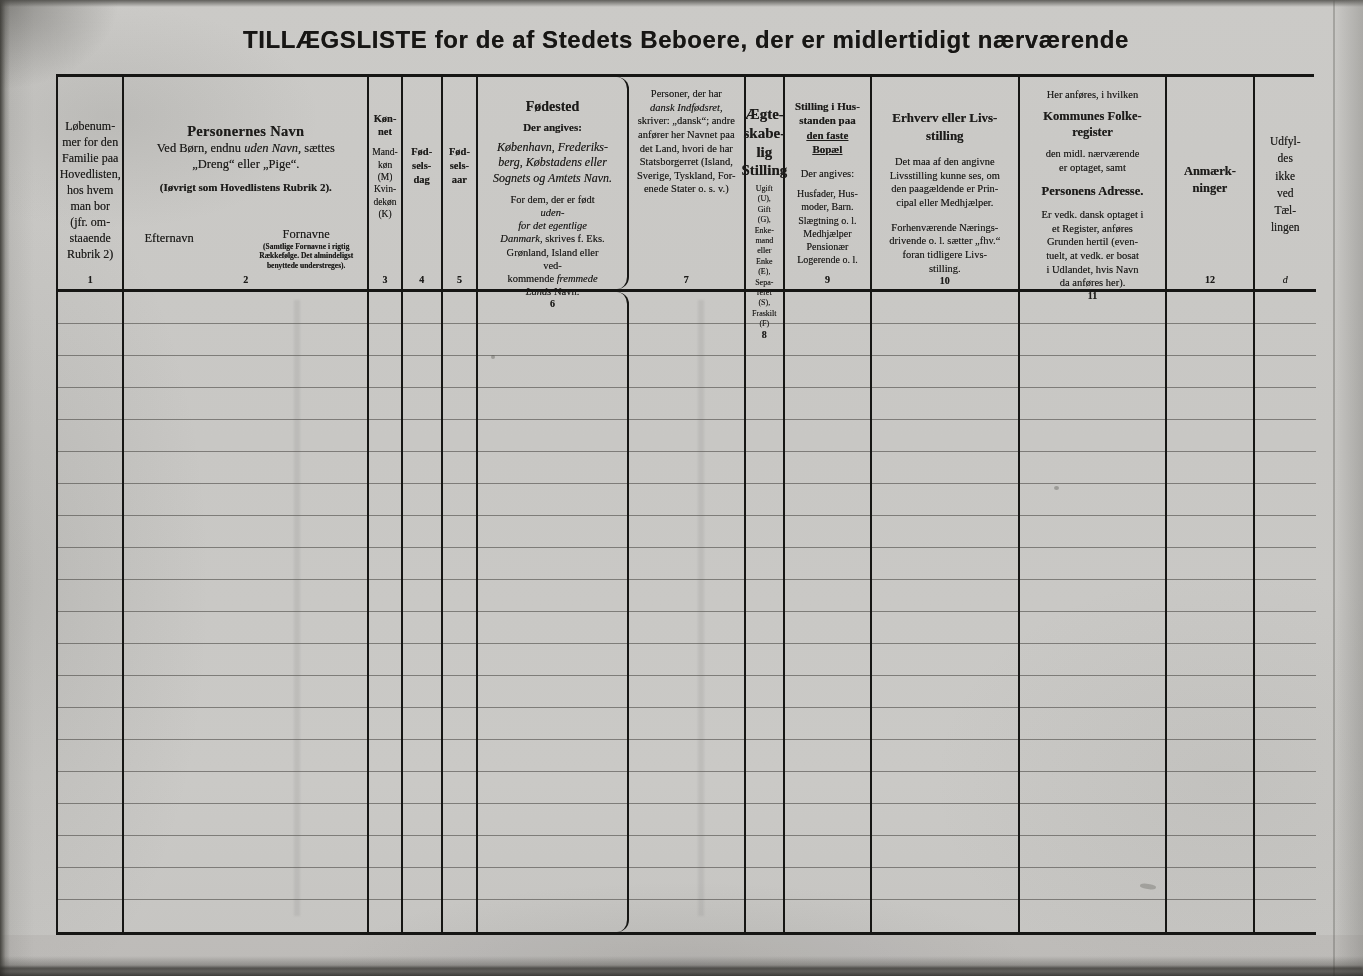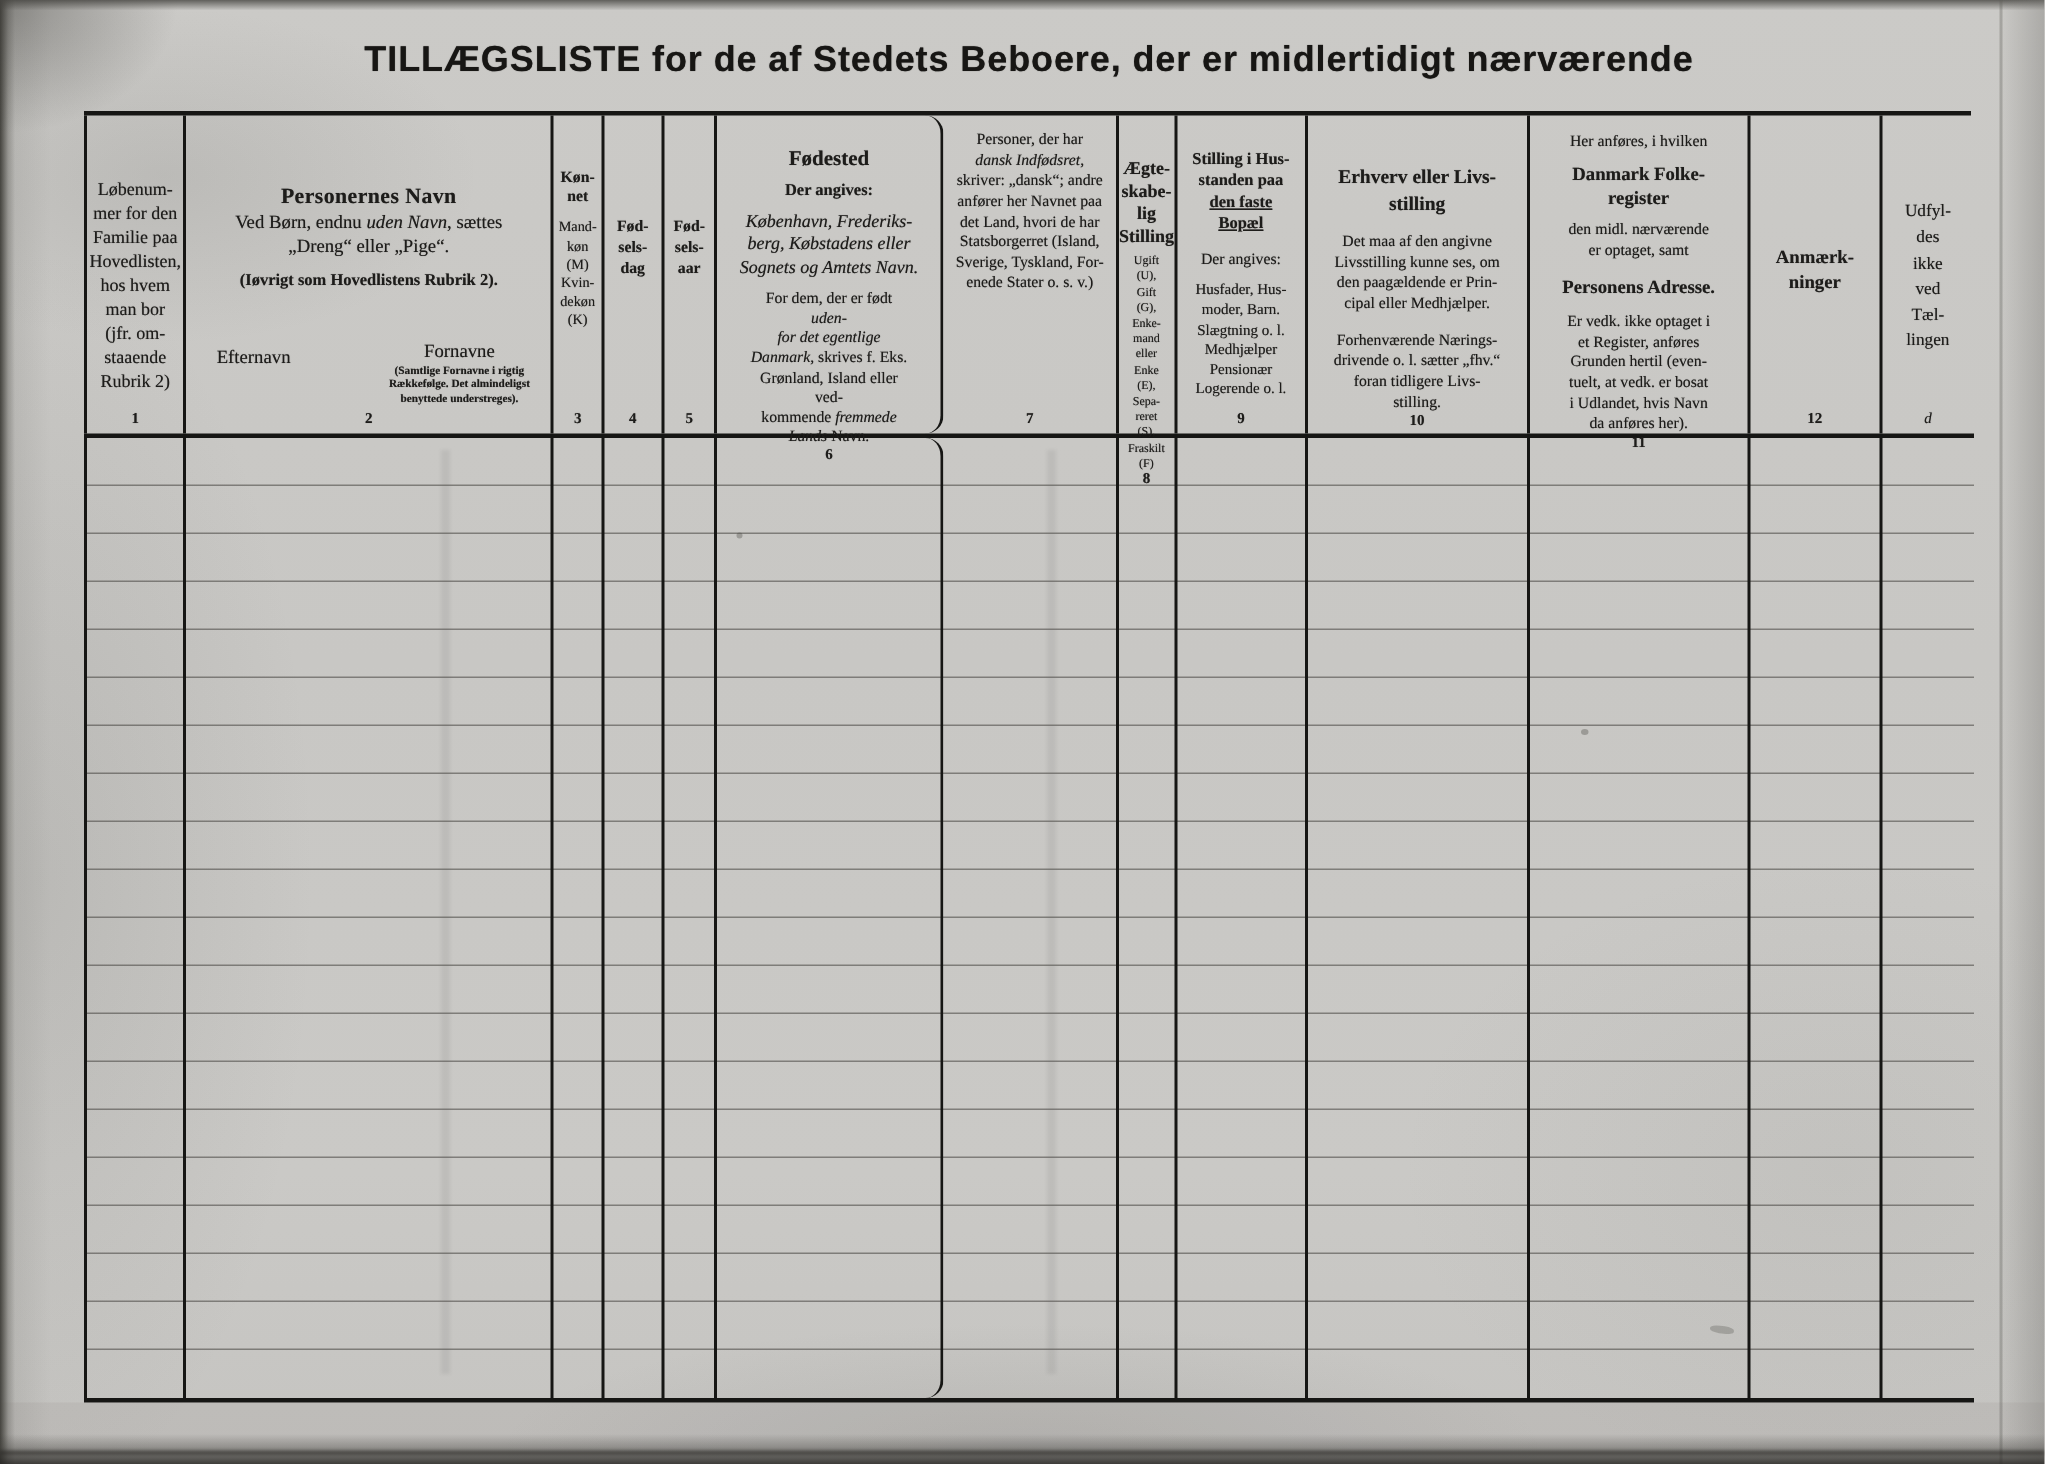--- a/index.html
+++ b/index.html
@@ -65,21 +65,21 @@
   .c2-firstnote{font-size:7.5px;line-height:1.25;font-weight:bold;}
   .c3-title{padding-top:36px;font-size:10.5px;font-weight:bold;line-height:1.2;}
   .c3-text{margin-top:8px;font-size:9.5px;line-height:1.3;}
   .c45-title{padding-top:68px;font-size:10.5px;font-weight:bold;line-height:1.35;}
   .c6-title{padding-top:22px;font-size:14px;font-weight:bold;}
   .c6-sub{margin-top:6px;font-size:11px;font-weight:bold;}
   .c6-p1{margin-top:7px;font-size:12px;line-height:1.28;font-style:italic;}
   .c6-p2{margin-top:7px;font-size:10.5px;line-height:1.25;padding:0 19px;}
   .c7-title{padding-top:44px;font-size:13px;font-weight:bold;}
   .c7-p{margin-top:10px;font-size:10.5px;line-height:1.3;}
-  .c8-title{padding-top:28px;font-size:12px;font-weight:bold;line-height:1.25;}
+  .c8-title{padding-top:28px;font-size:15px;font-weight:bold;line-height:1.25;}
   .c8-text{margin-top:4px;font-size:8px;line-height:1.3;}
   .c9-title{padding-top:22px;font-size:11px;font-weight:bold;line-height:1.3;}
   .c9-sub{margin-top:12px;font-size:10.5px;}
   .c9-text{margin-top:8px;font-size:10px;line-height:1.32;}
   .c10-title{padding-top:32px;font-size:13px;font-weight:bold;line-height:1.35;}
   .c10-p{margin-top:11px;font-size:10.5px;line-height:1.3;}
   .c11-line1{padding-top:12px;font-size:10.5px;}
   .c11-title{margin-top:9px;font-size:12.5px;font-weight:bold;line-height:1.25;}
   .c11-line2{margin-top:7px;font-size:10.5px;line-height:1.3;}
   .c11-p{margin-top:9px;font-size:10.5px;line-height:1.3;}
@@ -256,26 +256,26 @@
 cipal eller Medhjælper.</div>
         <div class="c10-p pre">Forhenværende Nærings-
 drivende o. l. sætter „fhv.“
 foran tidligere Livs-
 stilling.</div>
         <div class="hc-num">10</div>
       </div>
 
       <div class="hc w11">
         <div class="c11-line1">Her anføres, i hvilken</div>
-        <div class="c11-title pre">Danmark Folke-
+        <div class="c11-title pre">Kommunes Folke-
 register</div>
         <div class="c11-line2 pre">den midl. nærværende
 er optaget, samt</div>
         <div class="c11-title">Personens Adresse.</div>
-        <div class="c11-p pre">Er vedk. ikke optaget i
+        <div class="c11-p pre">Er vedk. dansk optaget i
 et Register, anføres
 Grunden hertil (even-
 tuelt, at vedk. er bosat
 i Udlandet, hvis Navn
 da anføres her).</div>
         <div class="hc-num">11</div>
       </div>
 
       <div class="hc w12">
         <div class="c12-title pre">Anmærk-

